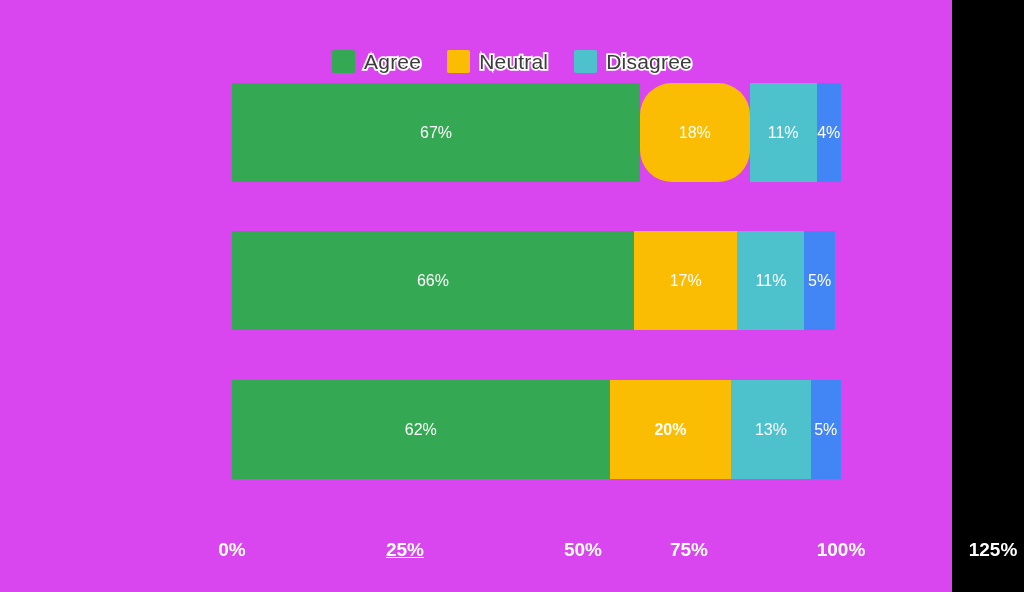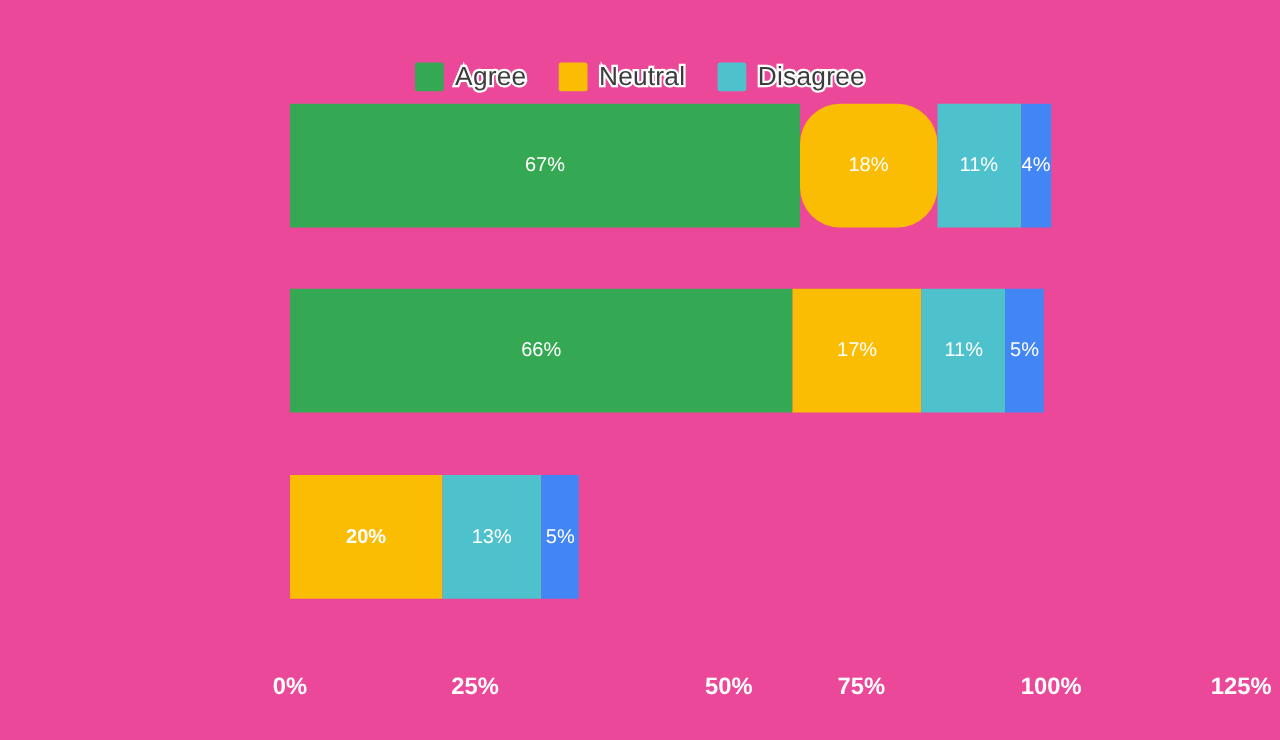--- a/index.html
+++ b/index.html
@@ -11,23 +11,23 @@
     width: 1024px;
     height: 592px;
     overflow: hidden;
     font-family: "Liberation Sans", sans-serif;
     position: relative;
   }
 
   #chart-root {
     position: absolute;
     left: 0; top: 0;
-    width: 1024px;
+    width: 952px;
     height: 592px;
-    background: #ec4899;
+    background: #d946ef;
   }
 
   
   #legend {
     position: absolute;
     left: 0;
     top: 44px;
     width: 1024px;
     height: 34px;
     display: flex;
@@ -161,34 +161,37 @@
           <span class="seg-label">17%</span>
         </div>
         <div class="segment" style="width: 66.99px; background: rgb(77, 193, 204);">
           <span class="seg-label">11%</span>
         </div>
         <div class="segment" style="width: 30.45px; background: rgb(66, 133, 244);">
           <span class="seg-label">5%</span>
         </div>
       </div>
       <div class="bar-row r2">
+        <div class="segment" style="width: 377.58px; background: rgb(52, 168, 83);">
+          <span class="seg-label">62%</span>
+        </div>
         <div class="segment" style="width: 121.8px; background: rgb(251, 188, 4); font-weight: bold;">
           <span class="seg-label">20%</span>
         </div>
         <div class="segment" style="width: 79.17px; background: rgb(77, 193, 204);">
           <span class="seg-label">13%</span>
         </div>
         <div class="segment" style="width: 30.45px; background: rgb(66, 133, 244);">
           <span class="seg-label">5%</span>
         </div>
       </div>
     </div>
 
   <div id="x-axis">
       <span class="x-tick" style="left: 232px;">0%</span>
-      <span class="x-tick" style="left: 380px;">25%</span>
+      <span class="x-tick" style="left: 405px; text-decoration: underline;">25%</span>
       <span class="x-tick" style="left: 536px; margin-left: 47px;">50%</span>
       <span class="x-tick" style="left: 689px;">75%</span>
       <span class="x-tick" style="left: 841px;">100%</span>
       <span class="x-tick" style="left: 993px;">125%</span>
     </div>
 
 </div>
 
 </body></html>

